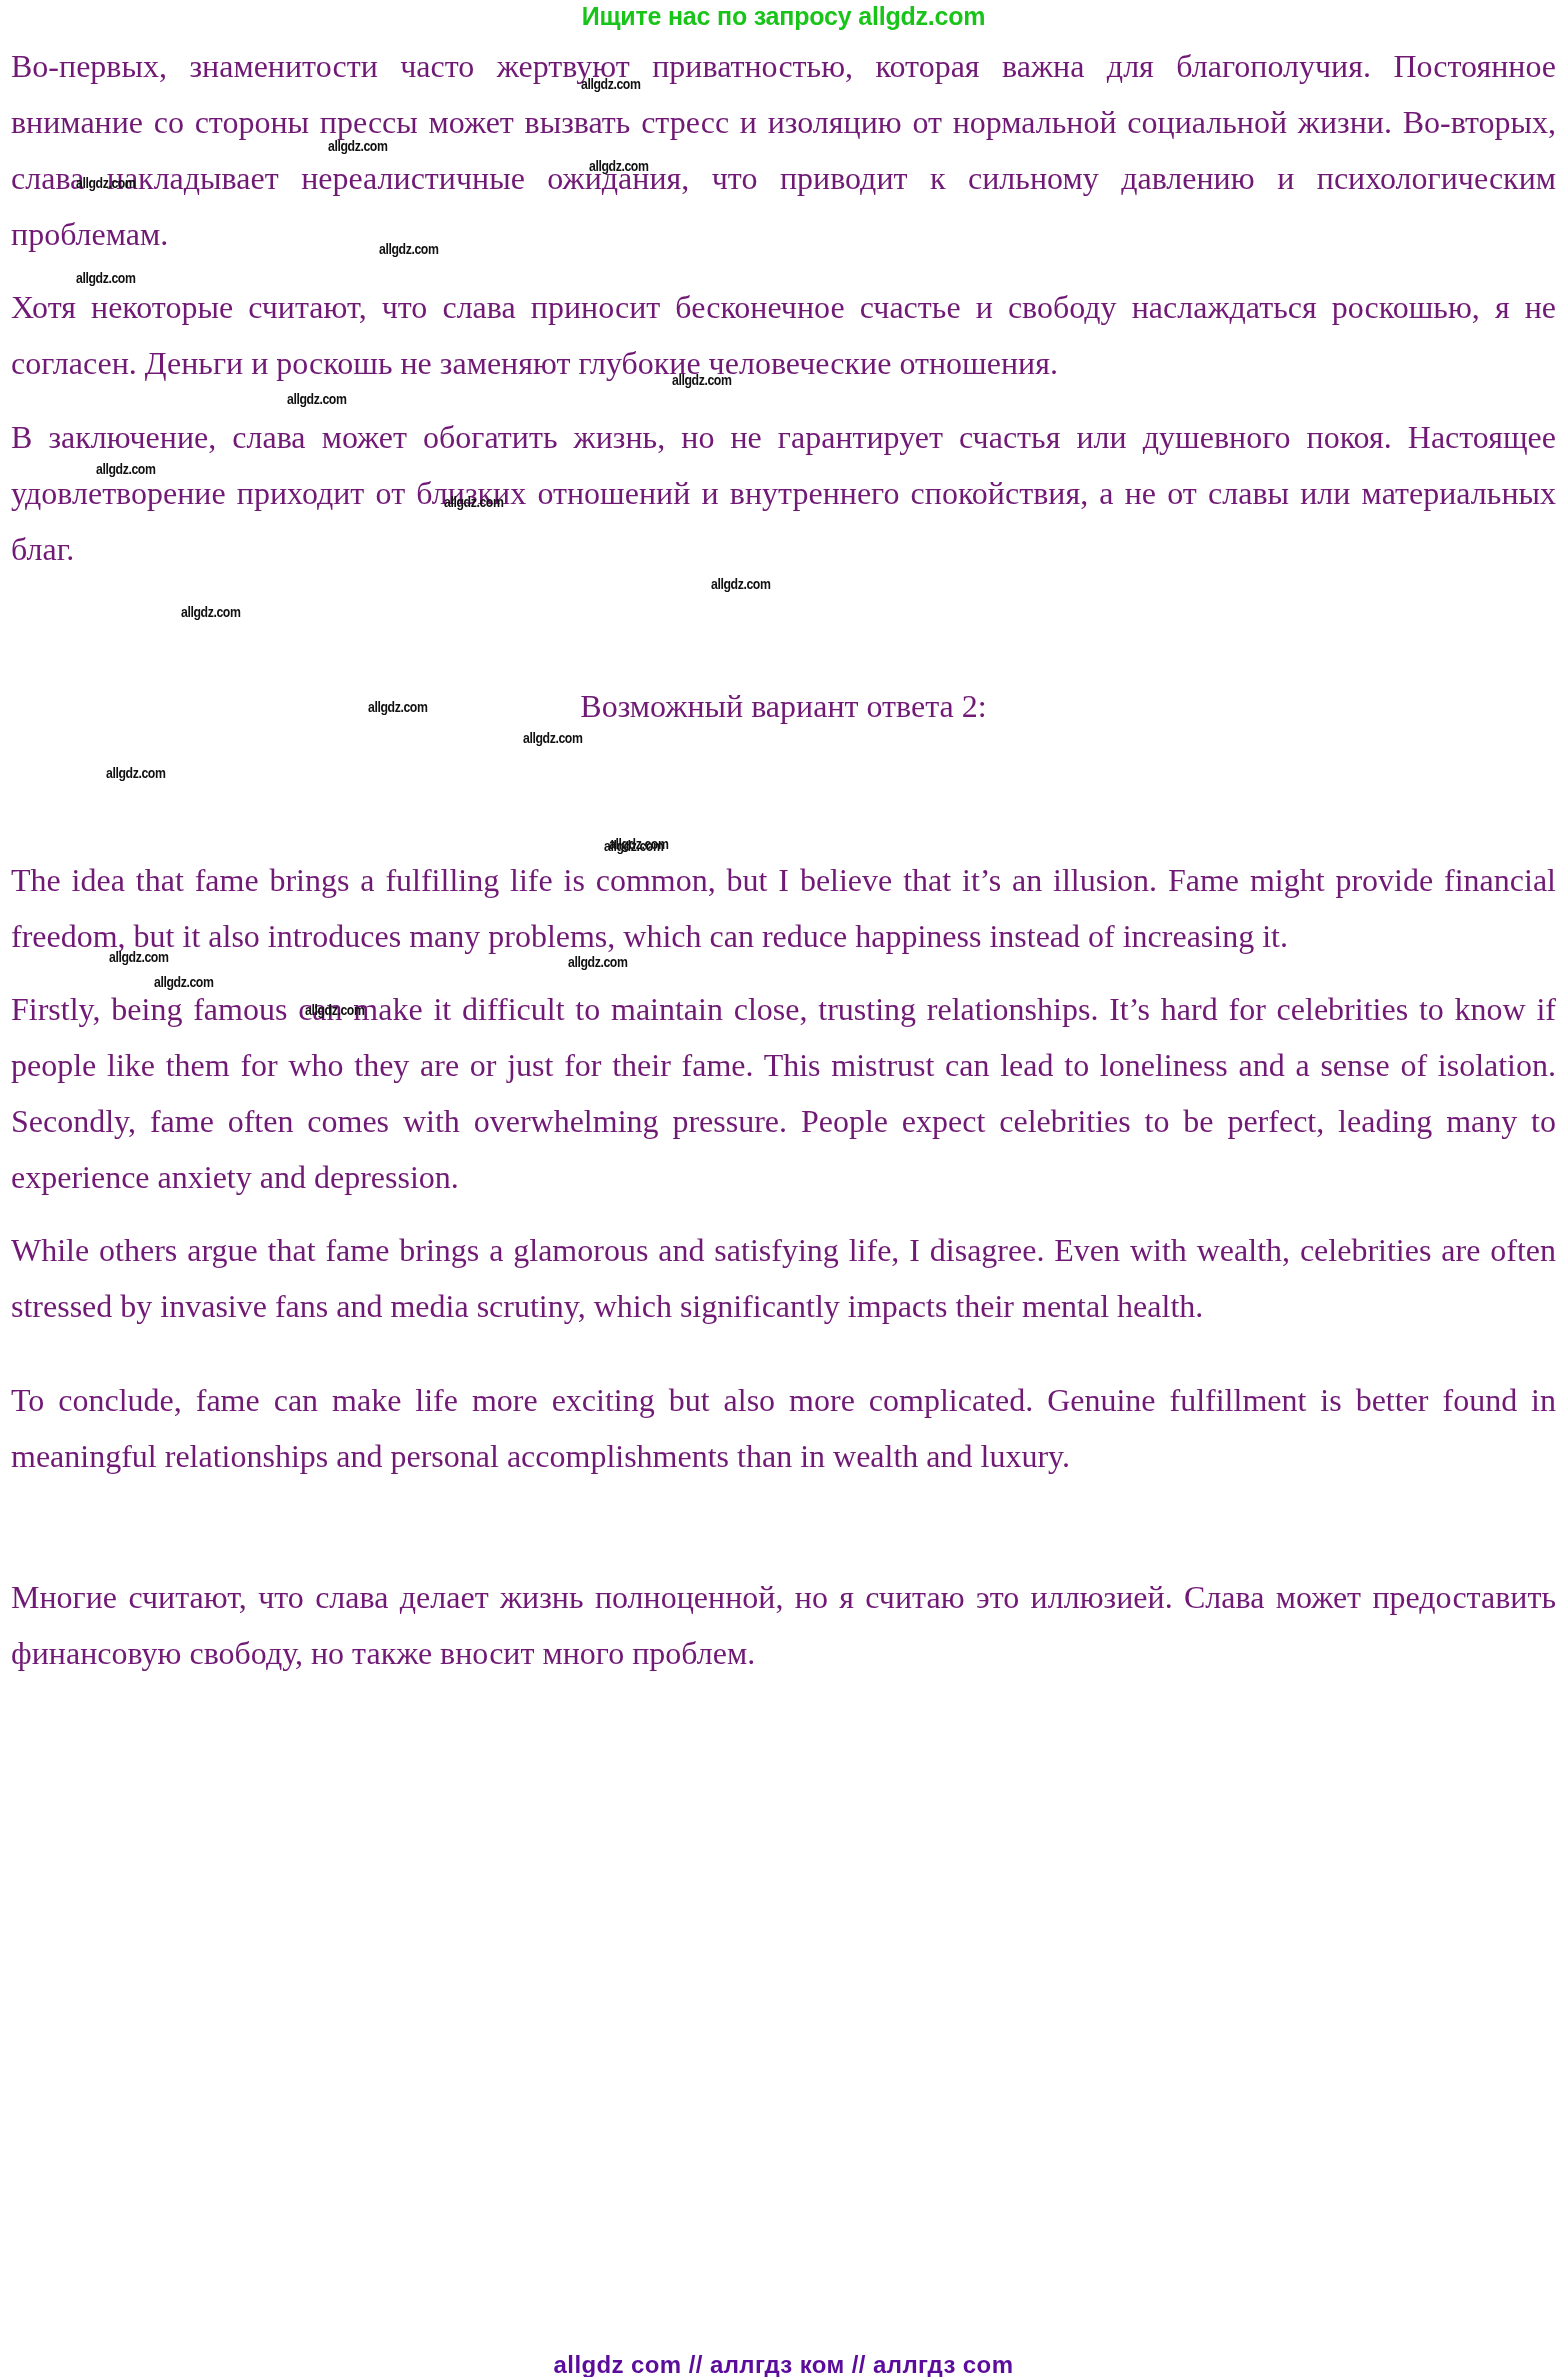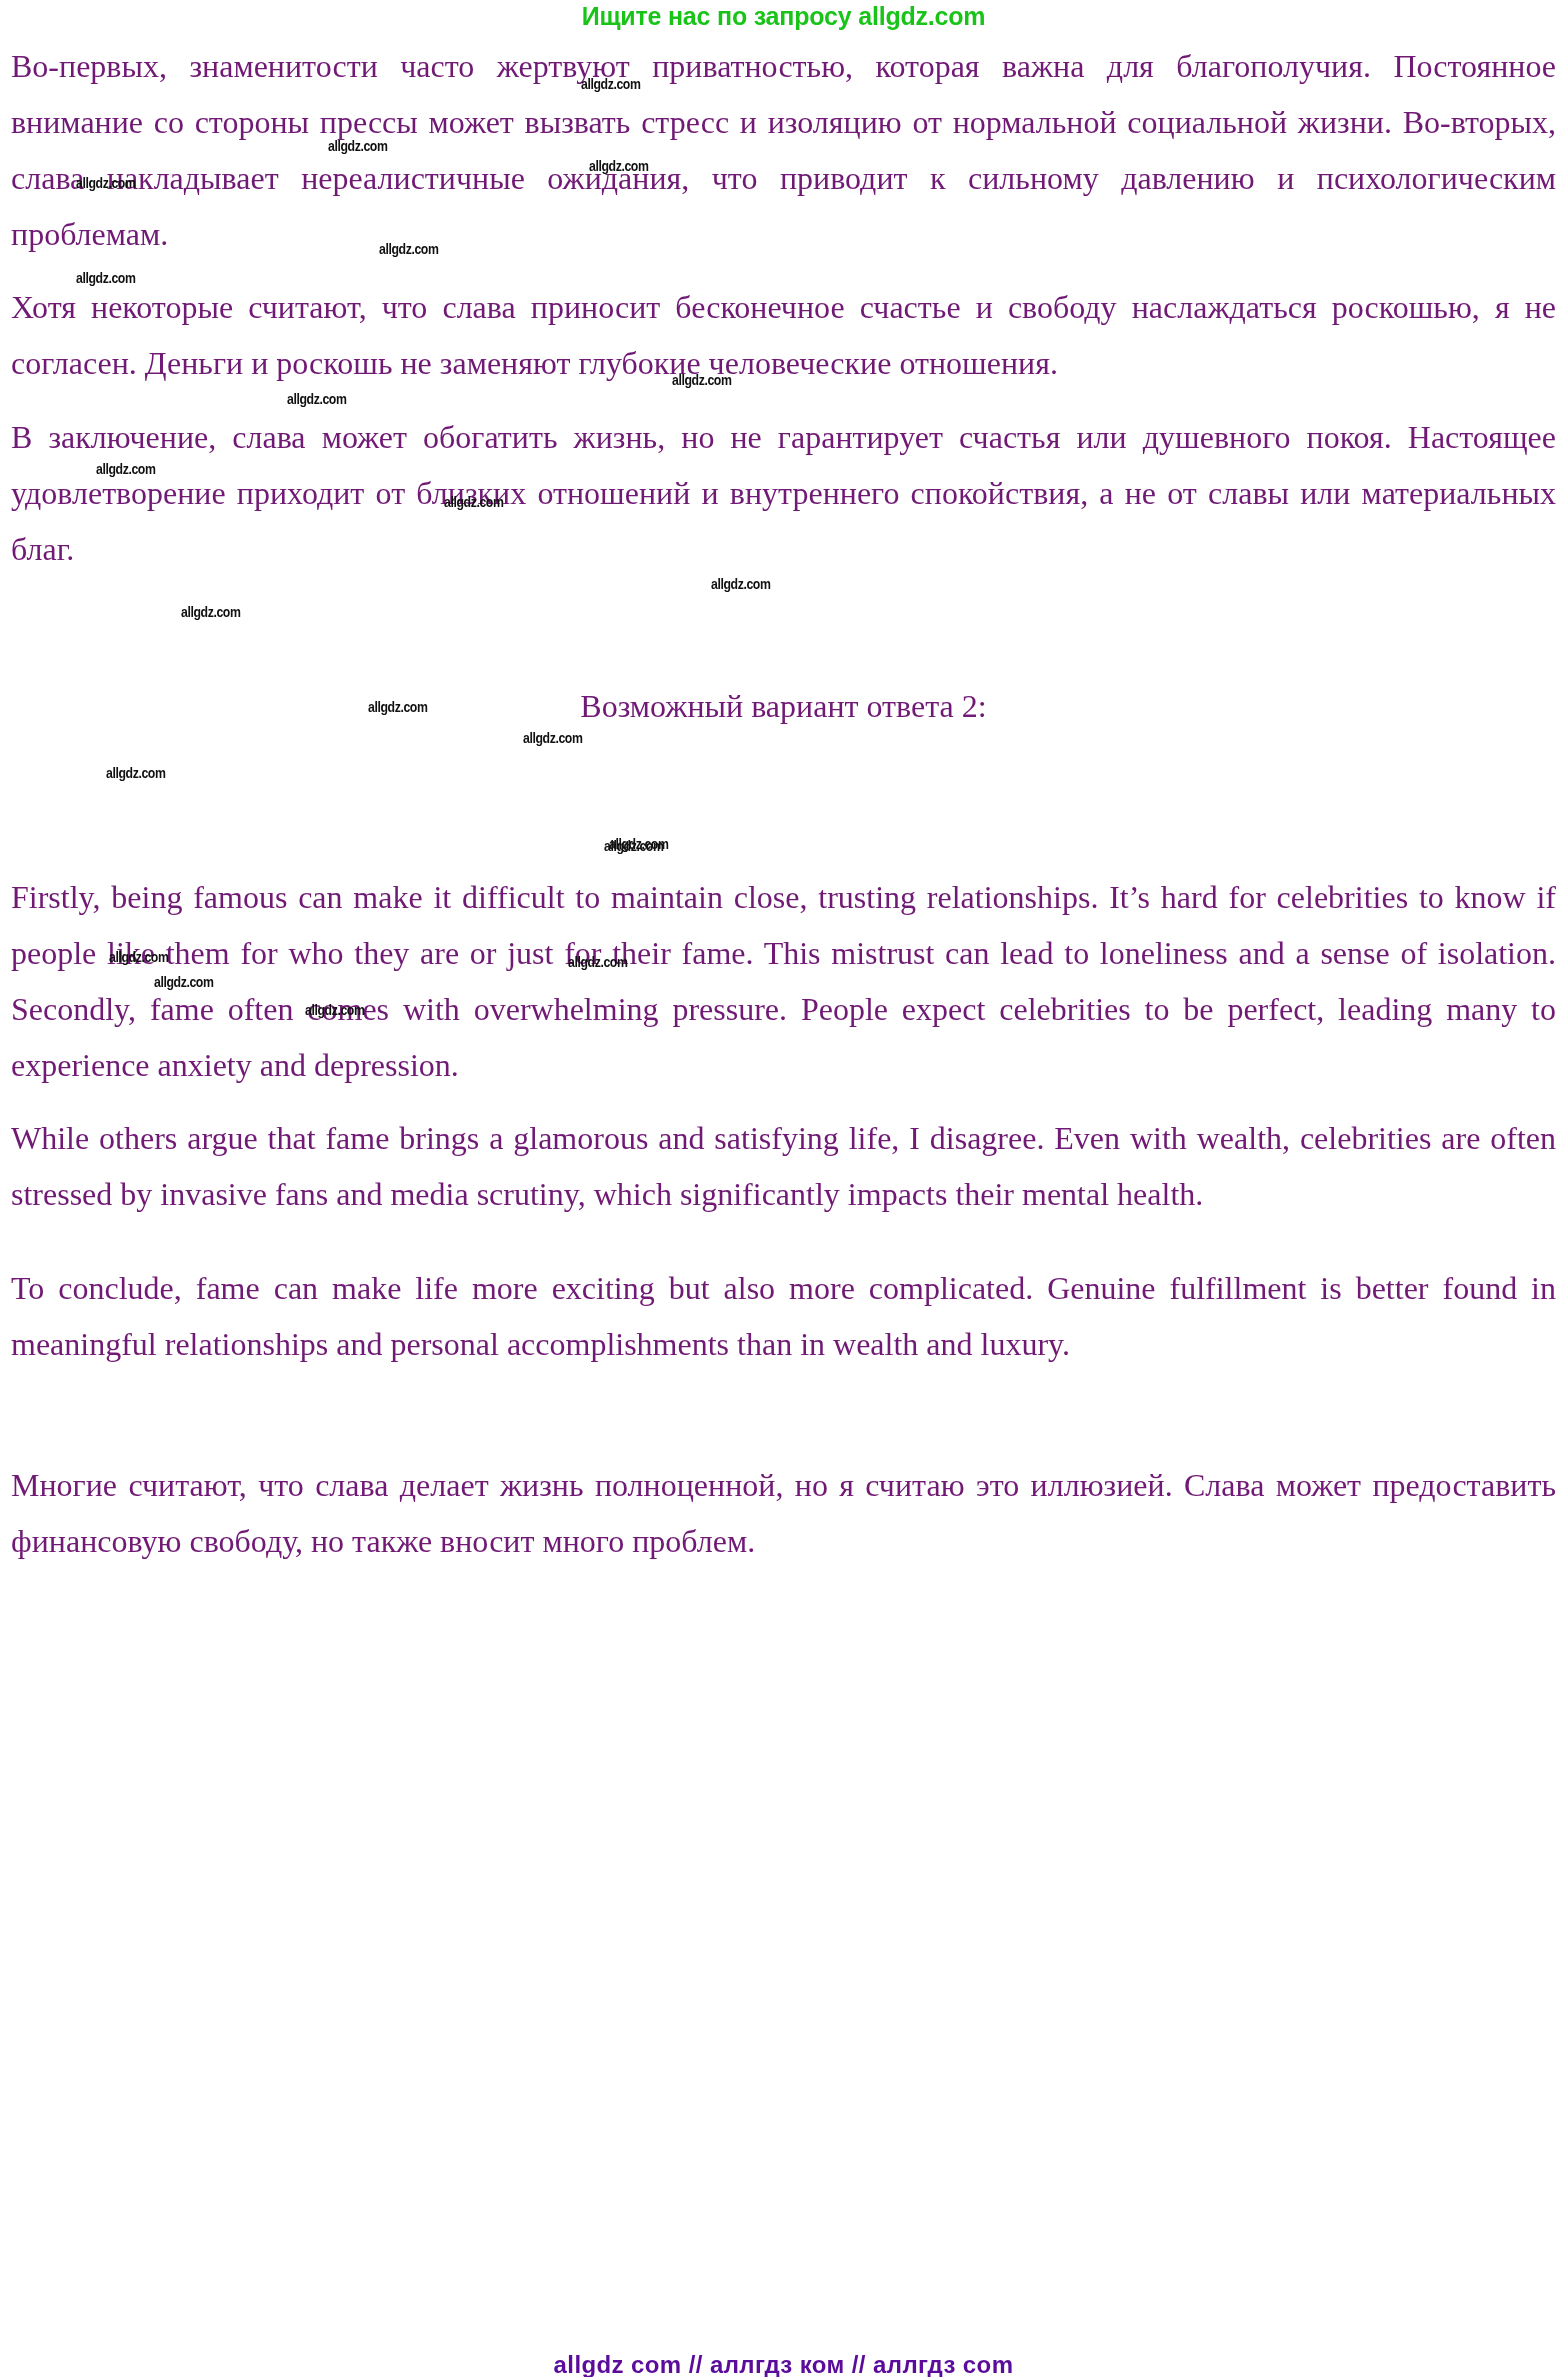--- a/index.html
+++ b/index.html
@@ -104,20 +104,21 @@
     <div class="gap-22"></div>
 
     <p class="para">В заключение, слава может обогатить жизнь, но не гарантирует счастья или душевного покоя. Настоящее удовлетворение приходит от близких отношений и внутреннего спокойствия, а не от славы или материальных благ.</p>
 
     <div class="gap-128"></div>
 
     <p class="para heading-line">Возможный вариант ответа 2:</p>
 
     <div class="gap-150"></div>
 
+    <p class="para">The idea that fame brings a fulfilling life is common, but I believe that it’s an illusion. Fame might provide financial freedom, but it also introduces many problems, which can reduce happiness instead of increasing it.</p>
 
     <div class="gap-22"></div>
 
     <p class="para">Firstly, being famous can make it difficult to maintain close, trusting relationships. It’s hard for celebrities to know if people like them for who they are or just for their fame. This mistrust can lead to loneliness and a sense of isolation. Secondly, fame often comes with overwhelming pressure. People expect celebrities to be perfect, leading many to experience anxiety and depression.</p>
 
     <div class="gap-22"></div>
 
     <p class="para">While others argue that fame brings a glamorous and satisfying life, I disagree. Even with wealth, celebrities are often stressed by invasive fans and media scrutiny, which significantly impacts their mental health.</p>
 
     <div class="gap-48"></div>

